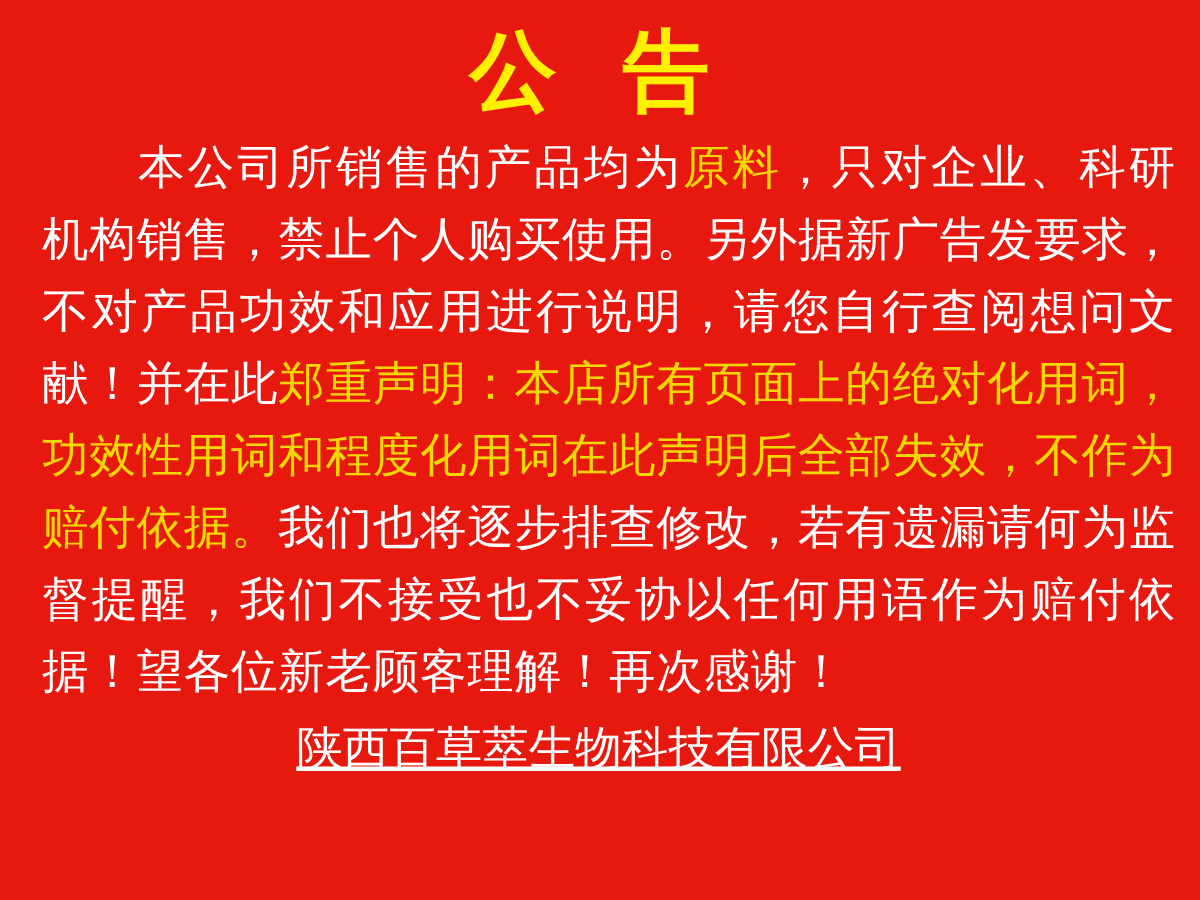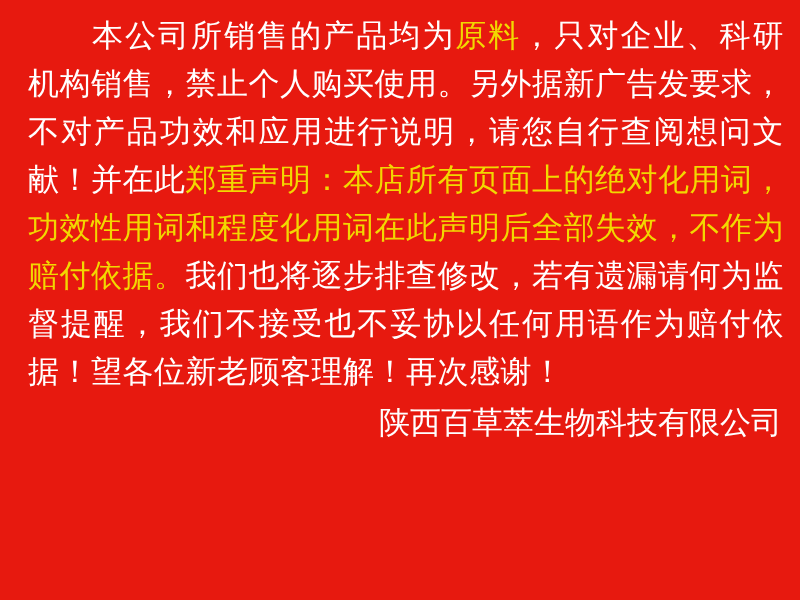--- a/index.html
+++ b/index.html
@@ -45,22 +45,24 @@
     letter-spacing: 0.5px;
   }
   .body-par .hl {
     color: var(--hl-yellow, #F2D800);
   }
   .signature {
     margin: 4px 2px 0 0;
     color: var(--body-white, #FFFFFF);
     font-size: 31px;
     line-height: 46px;
-    text-align: right;
+    text-align: center;
+    text-decoration: underline;
   }
 </style>
 </head>
 <body>
 
 <div class="poster">
+  <h1 class="title">公 告</h1>
   <p class="body-par"><span>本公司所销售的产品均为</span><span class="hl">原料</span><span>，只对企业、科研机构销售，禁止个人购买使用。另外据新广告发要求，不对产品功效和应用进行说明，请您自行查阅想问文献！并在此</span><span class="hl">郑重声明：本店所有页面上的绝对化用词，功效性用词和程度化用词在此声明后全部失效，不作为赔付依据。</span><span>我们也将逐步排查修改，若有遗漏请何为监督提醒，我们不接受也不妥协以任何用语作为赔付依据！望各位新老顾客理解！再次感谢！</span></p>
   <div class="signature">陕西百草萃生物科技有限公司</div>
 </div>
 
 </body></html>

